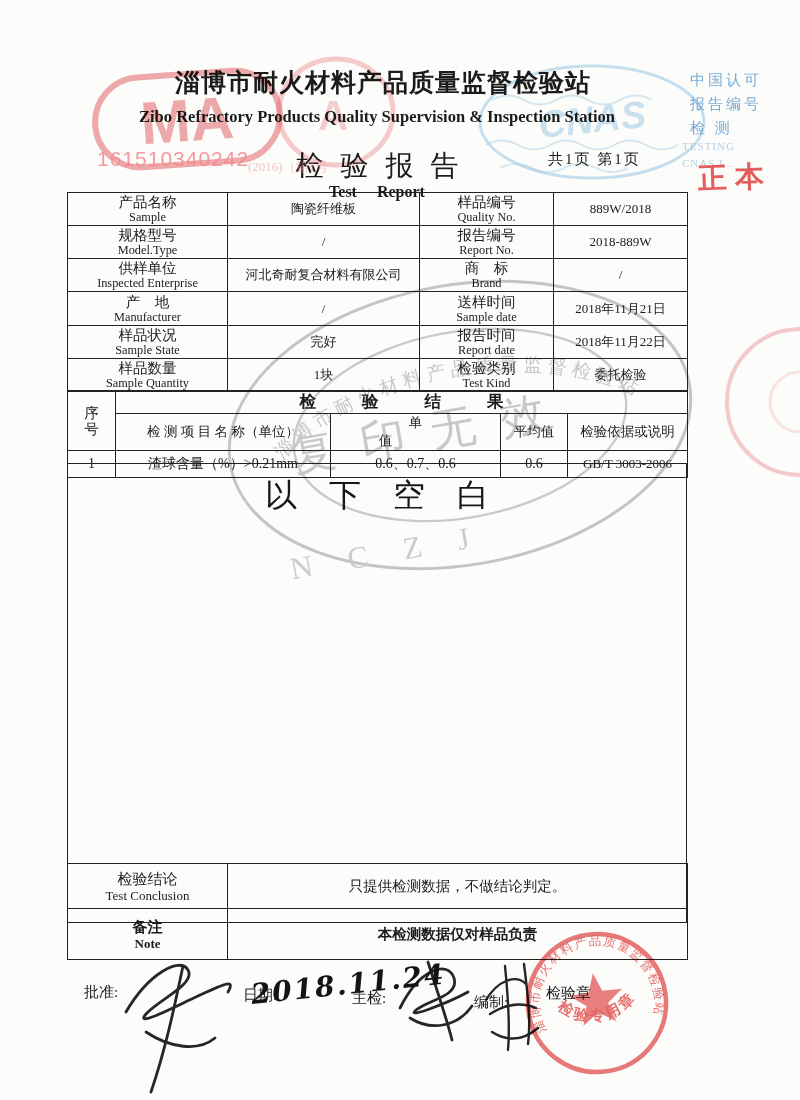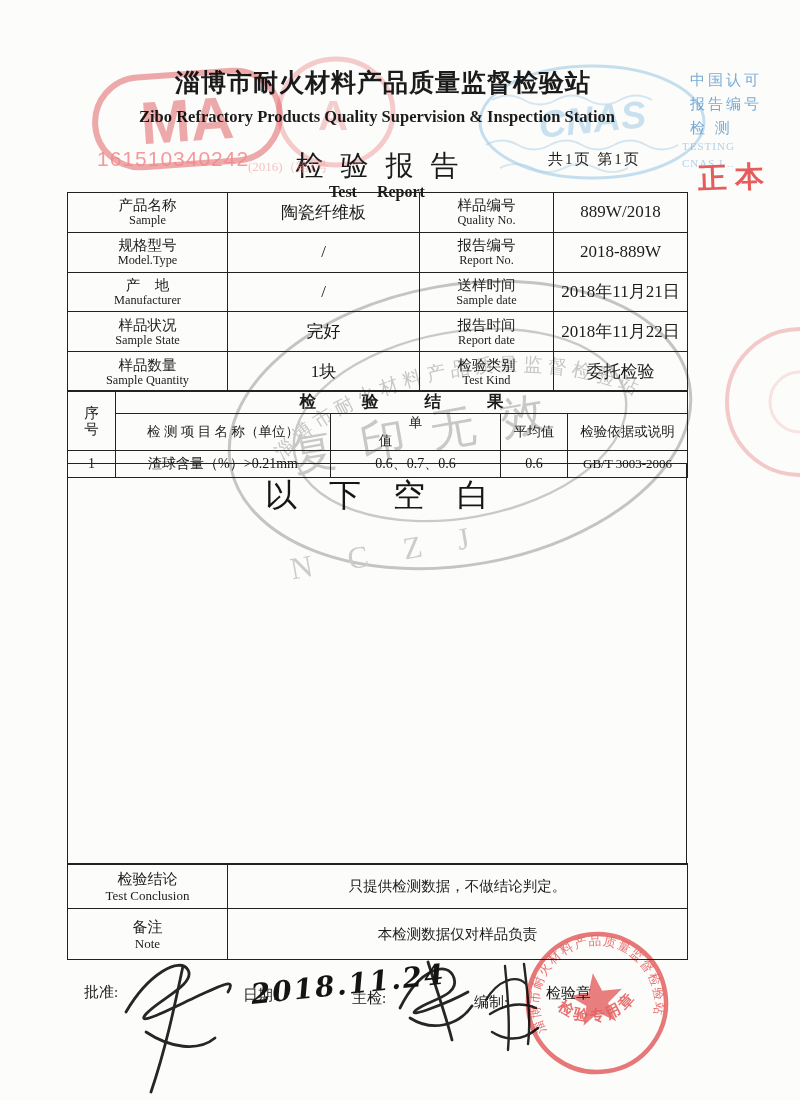--- a/index.html
+++ b/index.html
@@ -13,31 +13,31 @@
   .report-title-en{font-size:16px;font-weight:bold;word-spacing:16px;margin-top:-2px;}
   .page-count{position:absolute;left:548px;top:150px;font-size:15px;z-index:2;letter-spacing:2px;}
   
   table{border-collapse:collapse;table-layout:fixed;position:absolute;z-index:3;background:transparent;padding-left:48px;}
   td{border:1.6px solid #222;padding:0;text-align:center;vertical-align:middle;overflow:hidden;}
   .t-info{left:67px;top:192px;width:620px;height:200px;}
   .t-info tr{height:33px;}
   .t-res{left:67px;top:390px;width:620px;height:75px;}
   .lab-cn{font-size:14.5px;line-height:16px;display:block;}
   .lab-en{font-size:12.3px;line-height:14px;display:block;}
-  .val{font-size:17px;}
+  .val{font-size:13px;}
   .sec-title{font-size:16.5px;font-weight:bold;letter-spacing:46px;text-indent:46px;}
   .col-h{font-size:13.5px;}
   .col-values-h{letter-spacing:60px;text-indent:60px;}
   .res-val{font-size:14px;}
-  .blank-cell{position:absolute;left:67px;top:463px;width:620px;height:402px;box-sizing:border-box;
+  .blank-cell{position:absolute;left:67px;top:463px;width:620px;height:460px;box-sizing:border-box;
               border:1.6px solid #222;z-index:3;}
   .blank-text{margin-top:10px;text-align:center;font-size:32px;letter-spacing:32px;text-indent:32px;color:#161616;}
   .t-con{left:67px;top:863px;width:620px;height:97px;}
   .t-con tr:nth-child(1){height:44px;}
-  .t-con tr:nth-child(2){height:49px;}
+  .t-con tr:nth-child(2){height:49px;font-weight:bold;}
   .con-text{font-size:14.5px;}
   
   .foot-label{position:absolute;font-size:15px;z-index:4;}
   
   .under-svg{position:absolute;left:0;top:0;z-index:1;pointer-events:none;}
   .over-svg{position:absolute;left:0;top:0;z-index:6;pointer-events:none;mix-blend-mode:multiply;}
   .blue-lines{position:absolute;left:690px;top:68px;z-index:6;font-size:15px;line-height:24px;
               color:rgba(85,150,205,0.8);letter-spacing:3px;white-space:nowrap;}
   .blue-faint{position:absolute;left:682px;top:138px;z-index:6;font-size:11px;line-height:17px;
               color:rgba(110,165,215,0.5);letter-spacing:1px;}
@@ -100,20 +100,32 @@
           </td>
       <td class="val">/</td>
       <td>
             <span class="lab-cn">报告编号</span>
             <span class="lab-en">Report No.</span>
           </td>
       <td class="val">2018-889W</td>
     </tr>
     <tr>
       <td>
+            <span class="lab-cn">供样单位</span>
+            <span class="lab-en">Inspected Enterprise</span>
+          </td>
+      <td class="val">河北奇耐复合材料有限公司</td>
+      <td>
+            <span class="lab-cn">商　标</span>
+            <span class="lab-en">Brand</span>
+          </td>
+      <td class="val">/</td>
+    </tr>
+    <tr>
+      <td>
             <span class="lab-cn">产　地</span>
             <span class="lab-en">Manufacturer</span>
           </td>
       <td class="val">/</td>
       <td>
             <span class="lab-cn">送样时间</span>
             <span class="lab-en">Sample date</span>
           </td>
       <td class="val">2018年11月21日</td>
     </tr>

